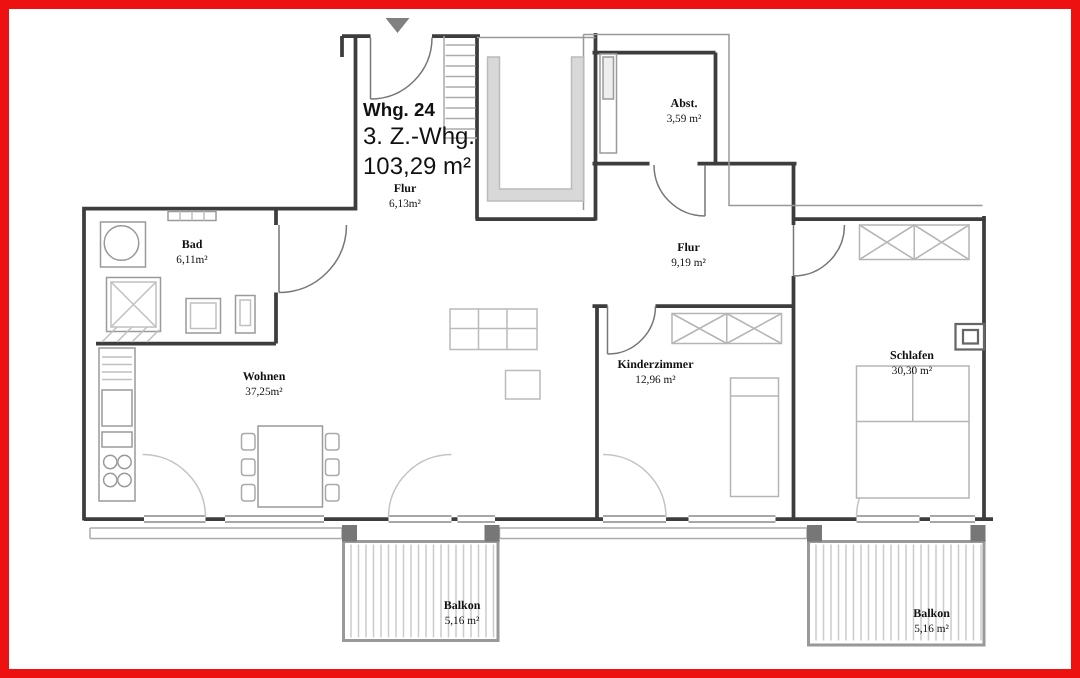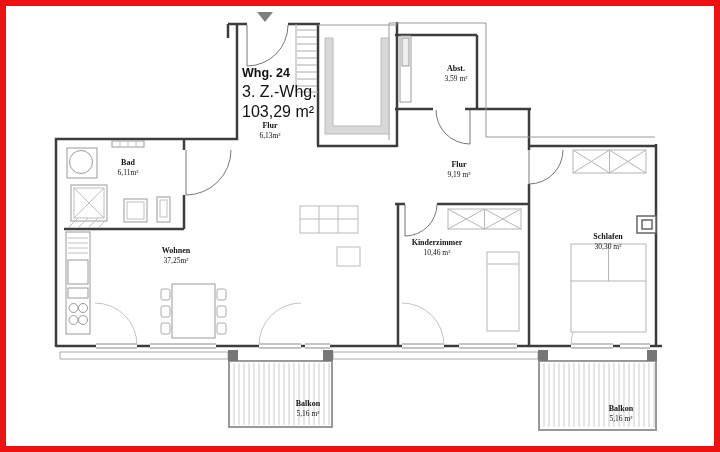--- a/index.html
+++ b/index.html
@@ -195,21 +195,21 @@
   <div class="room-label" style="left:459px;top:160px">
     <div class="rname">Flur</div>
     <div class="rarea">9,19 m²</div>
   </div>
   <div class="room-label" style="left:176px;top:246px">
     <div class="rname">Wohnen</div>
     <div class="rarea">37,25m²</div>
   </div>
   <div class="room-label" style="left:437px;top:238px">
     <div class="rname">Kinderzimmer</div>
-    <div class="rarea">10,46 m²</div>
+    <div class="rarea">12,96 m²</div>
   </div>
   <div class="room-label" style="left:608px;top:232px">
     <div class="rname">Schlafen</div>
     <div class="rarea">30,30 m²</div>
   </div>
   <div class="room-label" style="left:308px;top:399px">
     <div class="rname">Balkon</div>
     <div class="rarea">5,16 m²</div>
   </div>
   <div class="room-label" style="left:621px;top:404px">

